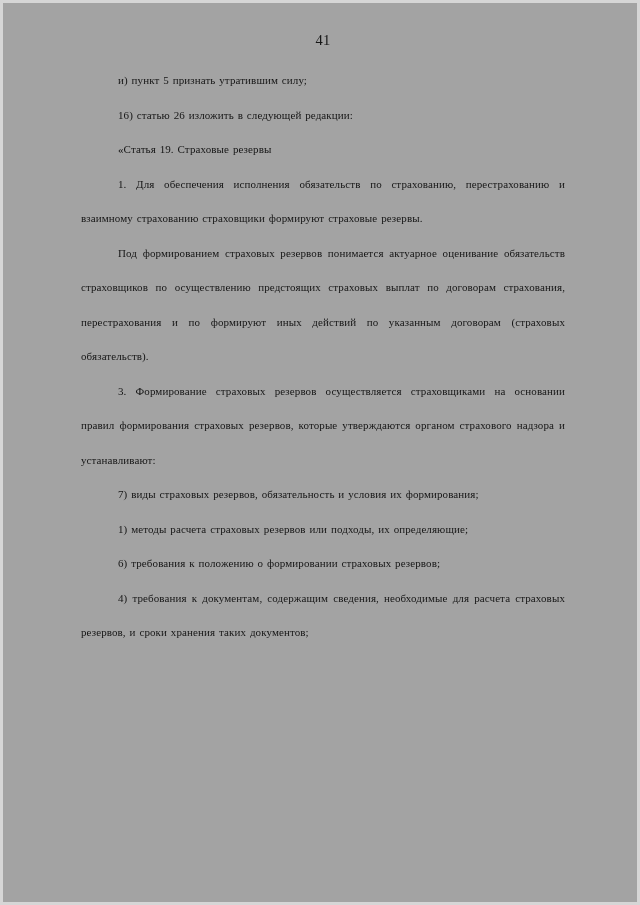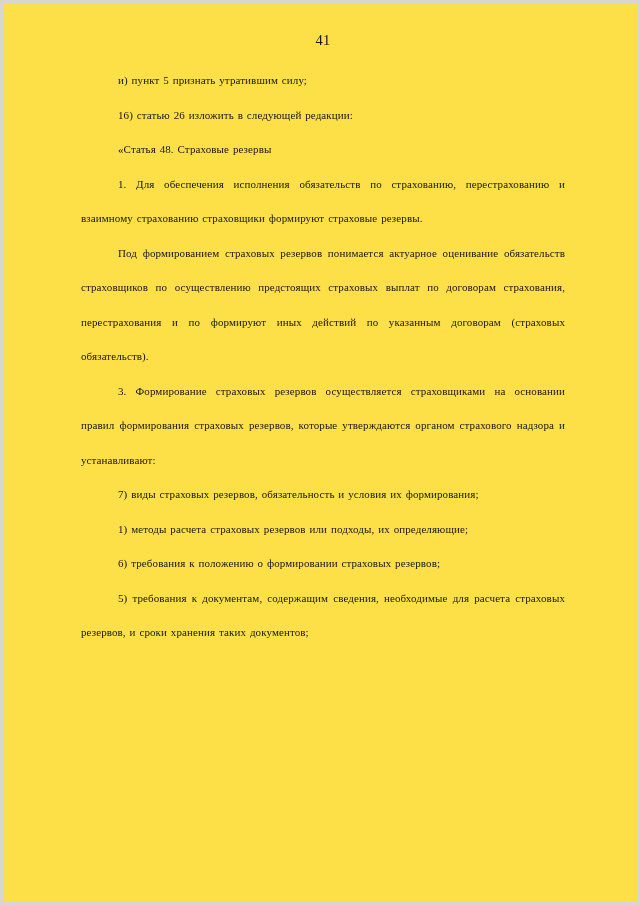--- a/index.html
+++ b/index.html
@@ -11,21 +11,21 @@
     height: 905px;
     background: #d6d6d6;
     font-family: "Liberation Serif", serif;
     overflow: hidden;
   }
   .page {
     position: relative;
     width: 634px;
     height: 899px;
     margin: 3px;
-    background: #fde047;
+    background: #a3a3a3;
     box-sizing: border-box;
     color: #161616;
   }
   .content {
     padding: 26px 72px 0 78px;
   }
   .page-number {
     text-align: center;
     font-size: 14.5px;
     line-height: 22px;
@@ -51,30 +51,30 @@
 
 <div class="page">
   <main class="content">
 
     <div class="page-number">41</div>
 
     <p class="para">и) пункт 5 признать утратившим силу;</p>
 
     <p class="para">16) статью 26 изложить в следующей редакции:</p>
 
-    <p class="para"><span>«Статья 48. </span><span class="b">Страховые резервы</span></p>
+    <p class="para"><span>«Статья 19. </span><span class="b">Страховые резервы</span></p>
 
     <p class="para">1. Для обеспечения исполнения обязательств по страхованию, перестрахованию и взаимному страхованию страховщики формируют страховые резервы.</p>
 
     <p class="para">Под формированием страховых резервов понимается актуарное оценивание обязательств страховщиков по осуществлению предстоящих страховых выплат по договорам страхования, перестрахования и по формируют иных действий по указанным договорам (страховых обязательств).</p>
 
     <p class="para">3. Формирование страховых резервов осуществляется страховщиками на основании правил формирования страховых резервов, которые утверждаются органом страхового надзора и устанавливают:</p>
 
     <p class="para">7) виды страховых резервов, обязательность и условия их формирования;</p>
 
     <p class="para">1) методы расчета страховых резервов или подходы, их определяющие;</p>
 
     <p class="para">6) требования к положению о формировании страховых резервов;</p>
 
-    <p class="para">5) требования к документам, содержащим сведения, необходимые для расчета страховых резервов, и сроки хранения таких документов;</p>
+    <p class="para">4) требования к документам, содержащим сведения, необходимые для расчета страховых резервов, и сроки хранения таких документов;</p>
 
   </main>
 </div>
 
 </body></html>

